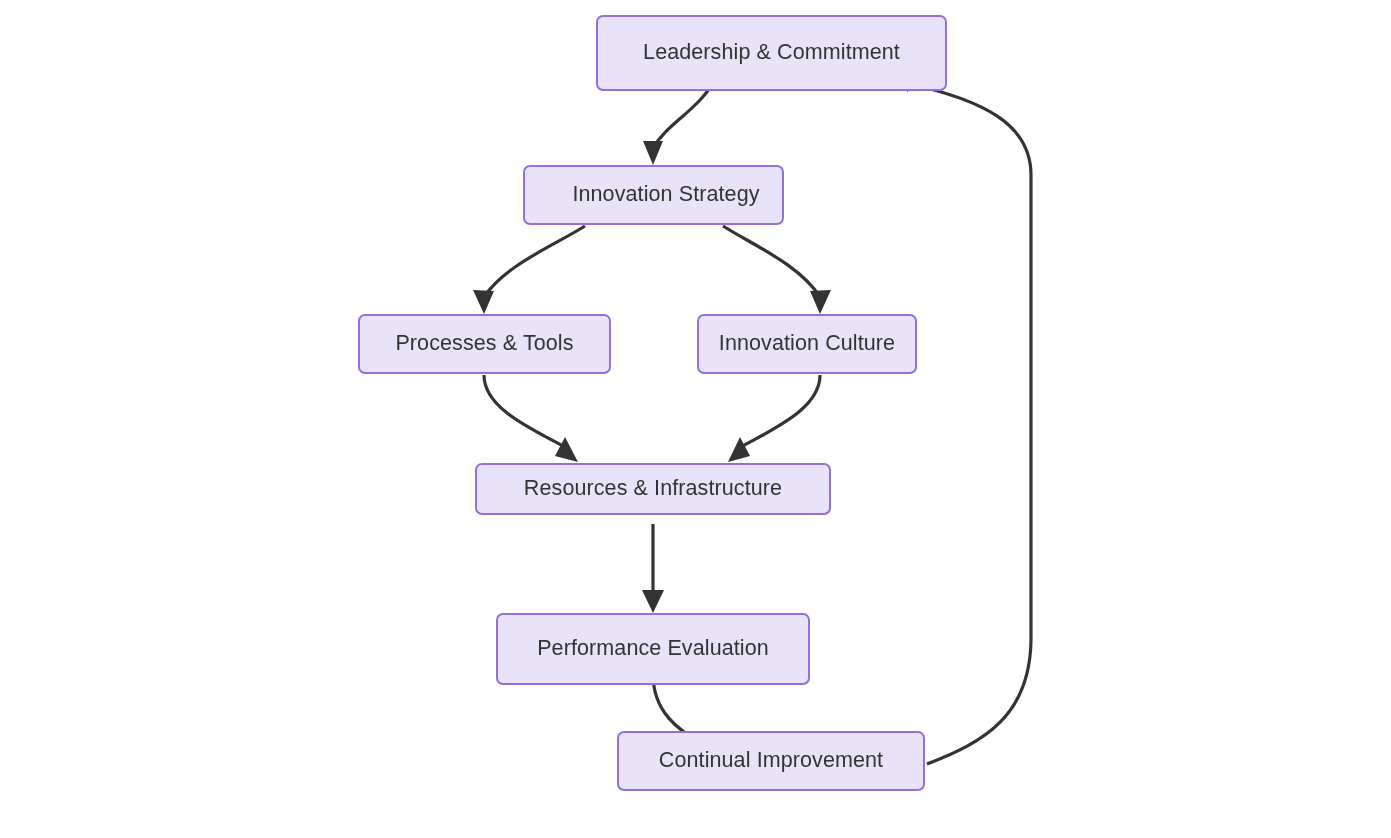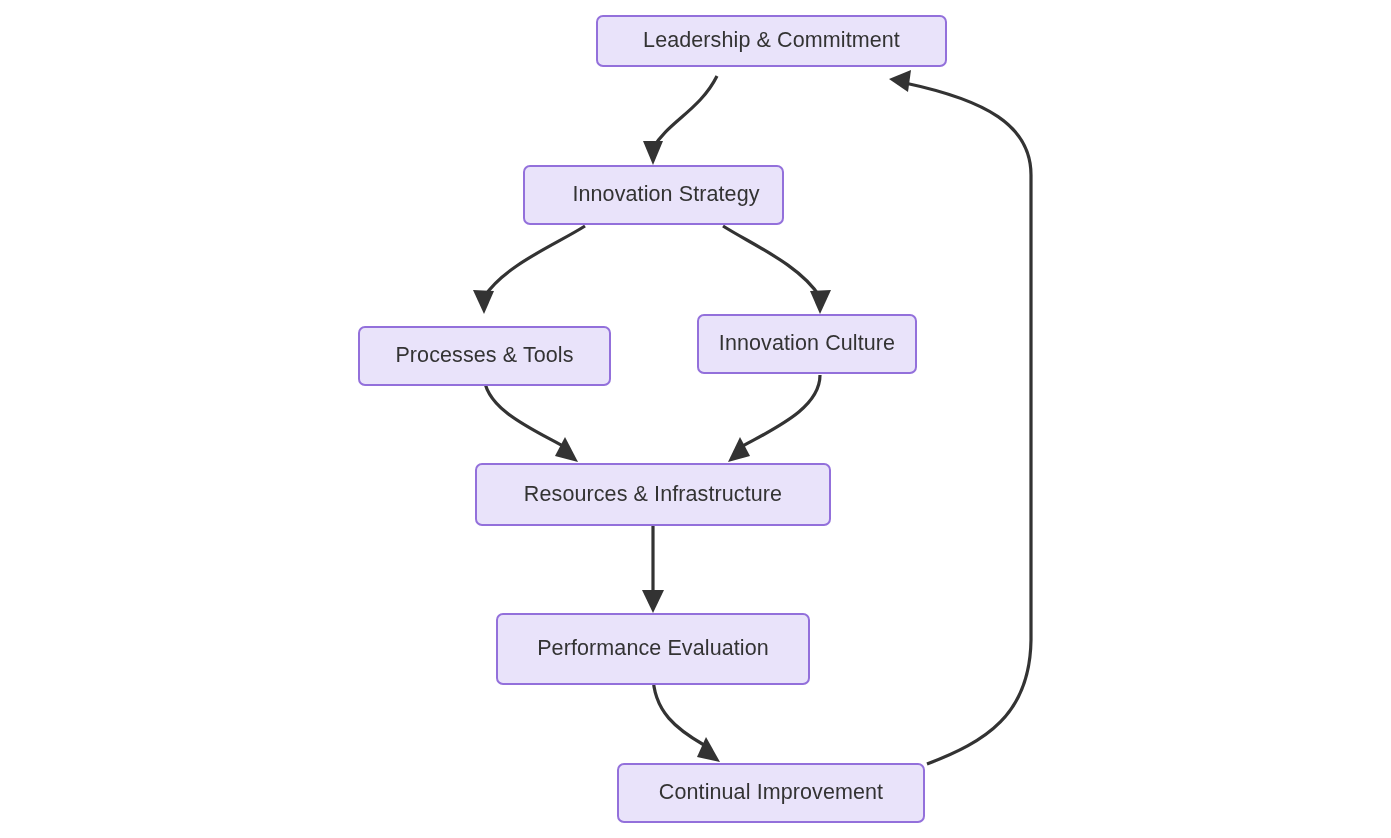--- a/index.html
+++ b/index.html
@@ -105,41 +105,41 @@
 
     <g>
       <path class="edge-path" d="M 927,764 C 985,742 1030,715 1031,640
                L 1031,175
                C 1031,125 985,100 905,83"></path>
       <polygon class="arrow-head" points="889,79 911,70 908,92"></polygon>
     </g>
 
   </svg>
 
-  <div class="node-box" style="left:596px; top:15px; width:351px; height:52px;">
+  <div class="node-box" style="left:596px; top:15px; width:351px; height:76px;">
     <span class="node-label">Leadership &amp; Commitment</span>
   </div>
 
   <div class="node-box" style="left:523px; top:165px; width:261px; height:60px;padding-left:25px;">
     <span class="node-label">Innovation Strategy</span>
   </div>
 
-  <div class="node-box" style="left:358px; top:314px; width:253px; height:60px;margin-top:12px;">
+  <div class="node-box" style="left:358px; top:314px; width:253px; height:60px;">
     <span class="node-label">Processes &amp; Tools</span>
   </div>
 
   <div class="node-box" style="left:697px; top:314px; width:220px; height:60px;">
     <span class="node-label">Innovation Culture</span>
   </div>
 
-  <div class="node-box" style="left:475px; top:463px; width:356px; height:63px;">
+  <div class="node-box" style="left:475px; top:463px; width:356px; height:52px;">
     <span class="node-label">Resources &amp; Infrastructure</span>
   </div>
 
   <div class="node-box" style="left:496px; top:613px; width:314px; height:72px;">
     <span class="node-label">Performance Evaluation</span>
   </div>
 
-  <div class="node-box" style="left:617px; top:763px; width:308px; height:60px;">
+  <div class="node-box" style="left:617px; top:731px; width:308px; height:60px;">
     <span class="node-label">Continual Improvement</span>
   </div>
 
 </div>
 
 </body></html>

